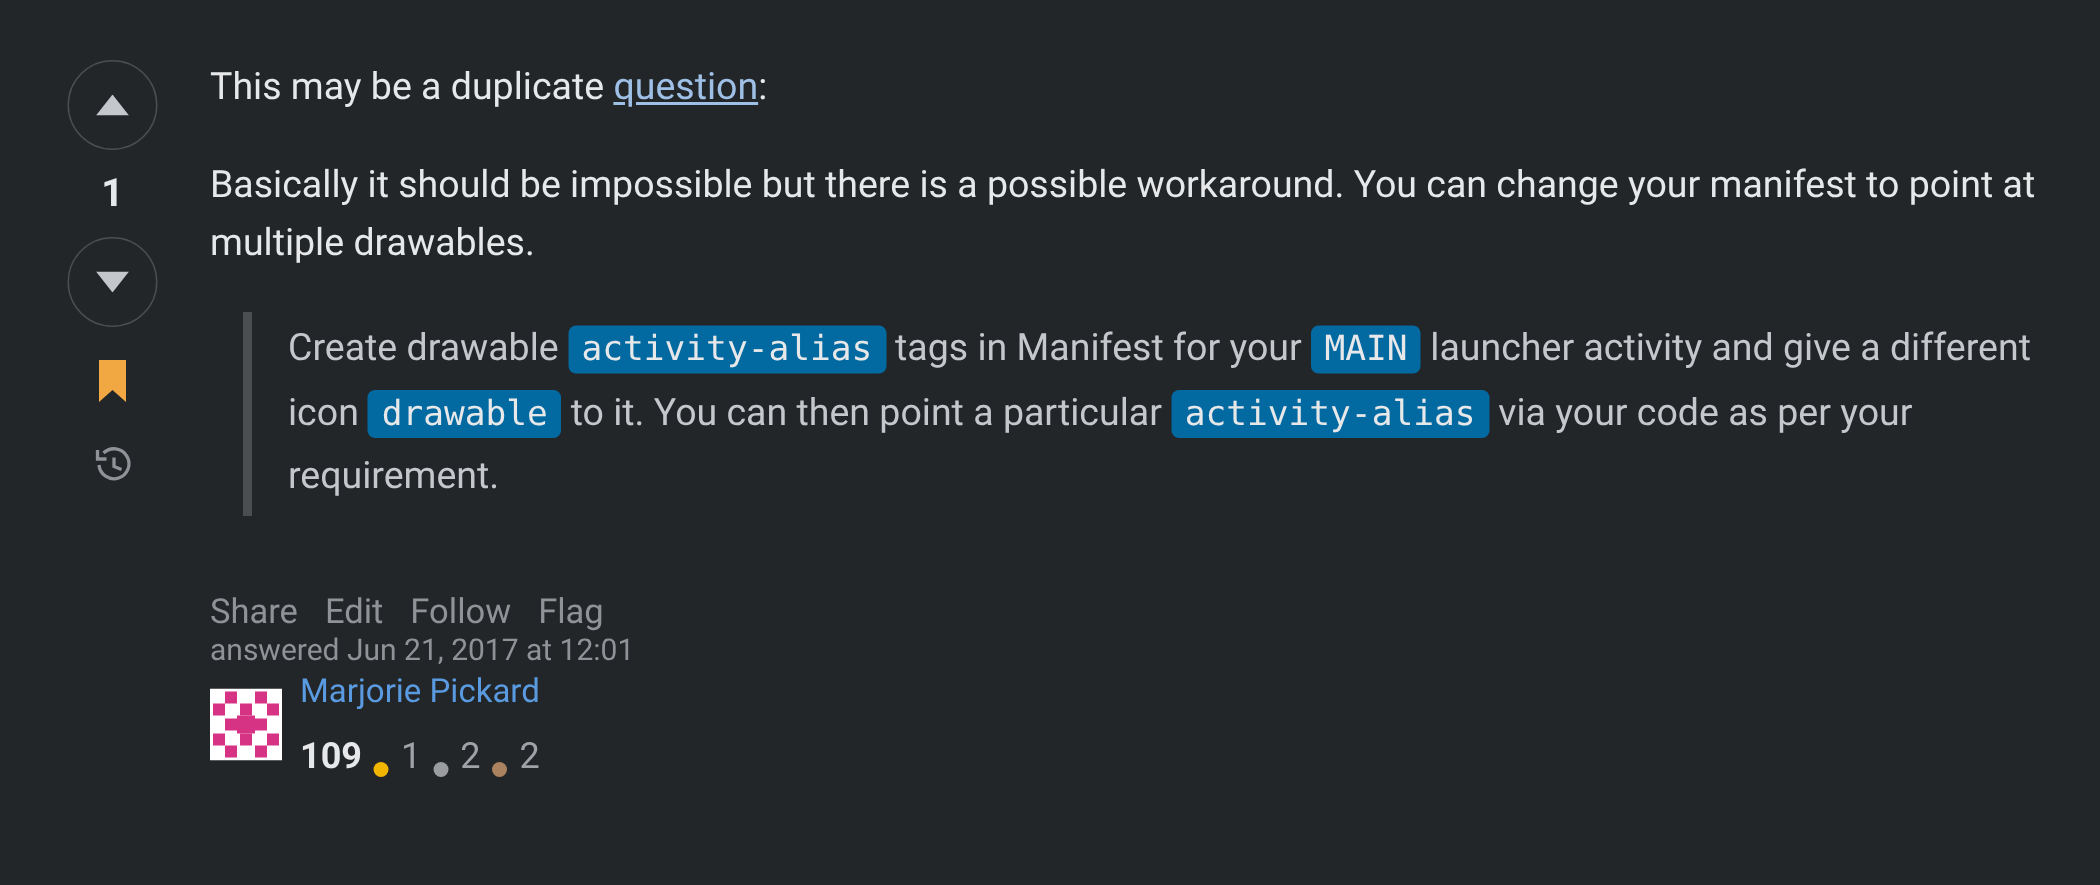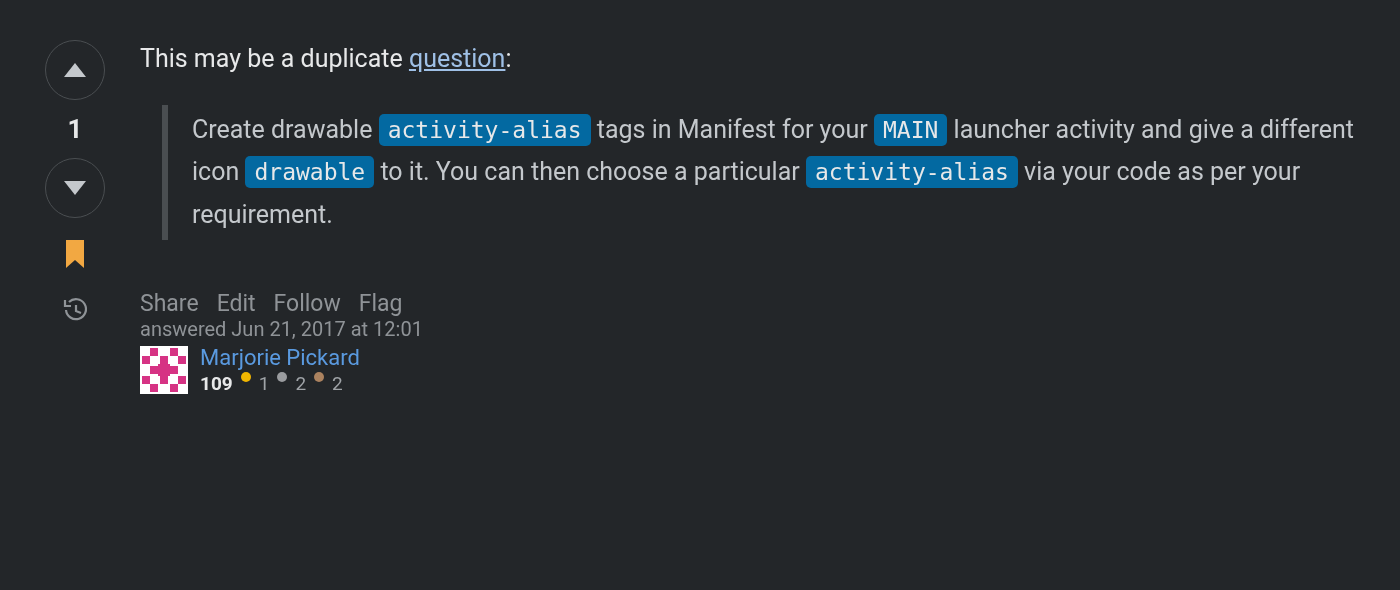--- a/index.html
+++ b/index.html
@@ -110,25 +110,25 @@
     margin-top: 4px;
   }
   .avatar-svg { display: block; }
   .username {
     color: #5a9ae0;
     font-size: 22px;
     text-align: right;
   }
   .rep-row {
     display: flex;
-    align-items: flex-start;
+    align-items: flex-end;
     gap: 8px;
-    font-size: 19px;
+    font-size: 24px;
     color: #c4c8cc;
-    margin-top: 2px;
+    margin-top: 16px;
   }
   .rep { font-weight: 700; color: #e7e8e9; }
   .badge-dot {
     width: 10px; height: 10px; border-radius: 50%;
     display: inline-block;
   }
   .gold { background: #f1b600; }
   .silver { background: #9a9c9f; }
   .bronze { background: #ab825f; }
   .badge-num { color: #9fa3a7; }
@@ -161,23 +161,24 @@
         <path d="M4 4 L4 10 L10 10" fill="none"></path>
         <path d="M15 9 L15 15 L20 17"></path>
       </svg>
     </button>
   </div>
 
   <div class="content-col">
     <p class="body-text">
       <span>This may be a duplicate </span><a href="#">question</a><span>:</span>
     </p>
+    <p class="body-text">Basically it should be impossible but there is a possible workaround. You can change your manifest to point at multiple drawables.</p>
 
     <blockquote>
-      <span>Create drawable </span><code>activity-alias</code><span> tags in Manifest for your </span><code>MAIN</code><span> launcher activity and give a different icon </span><code>drawable</code><span> to it. You can then choose a particular </span><code>activity-alias</code><span> via your code as per your requirement.</span>
+      <span>Create drawable </span><code>activity-alias</code><span> tags in Manifest for your </span><code>MAIN</code><span> launcher activity and give a different icon </span><code>drawable</code><span> to it. You can then point a particular </span><code>activity-alias</code><span> via your code as per your requirement.</span>
     </blockquote>
 
     <div class="post-footer">
       <div class="actions">
         <span>Share</span>
         <span>Edit</span>
         <span>Follow</span>
         <span>Flag</span>
       </div>
 

